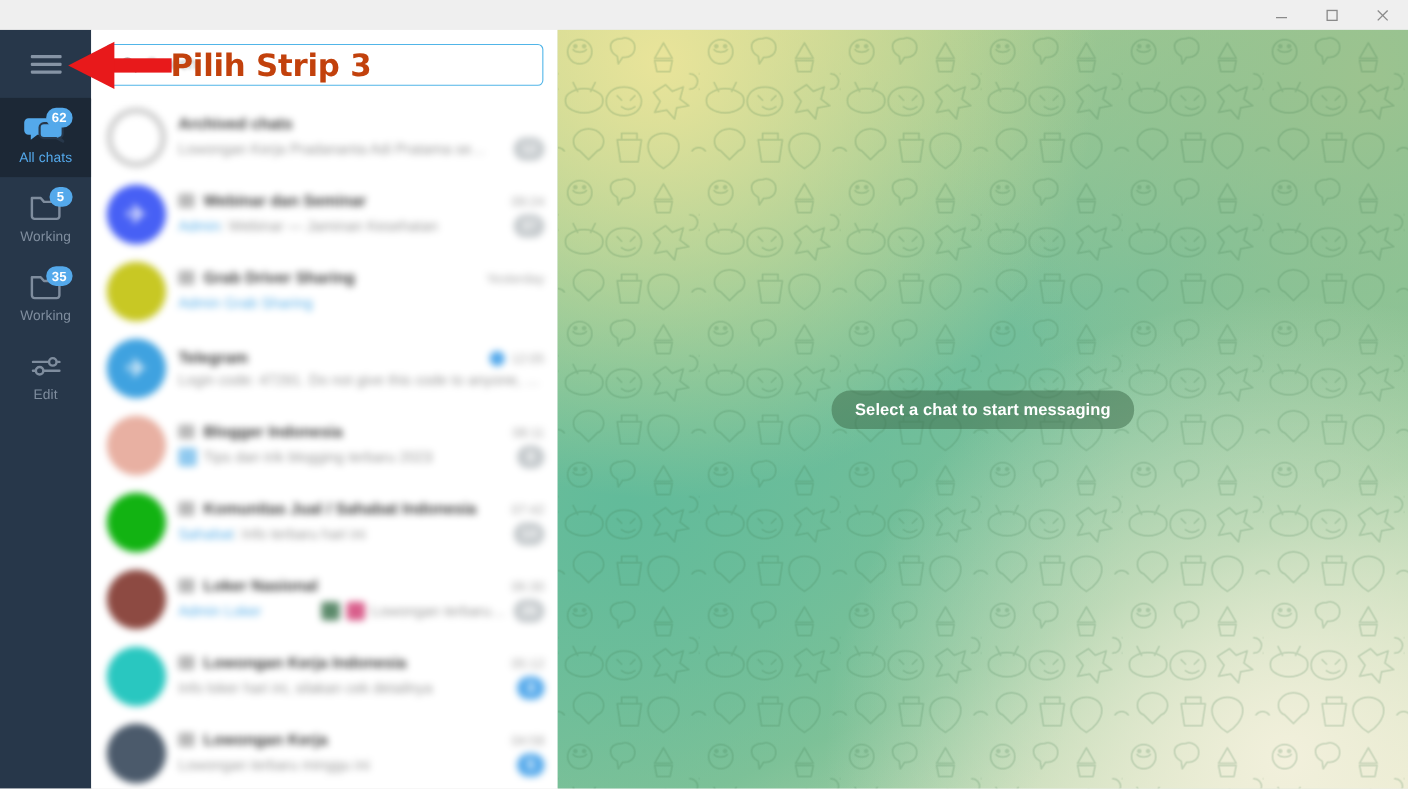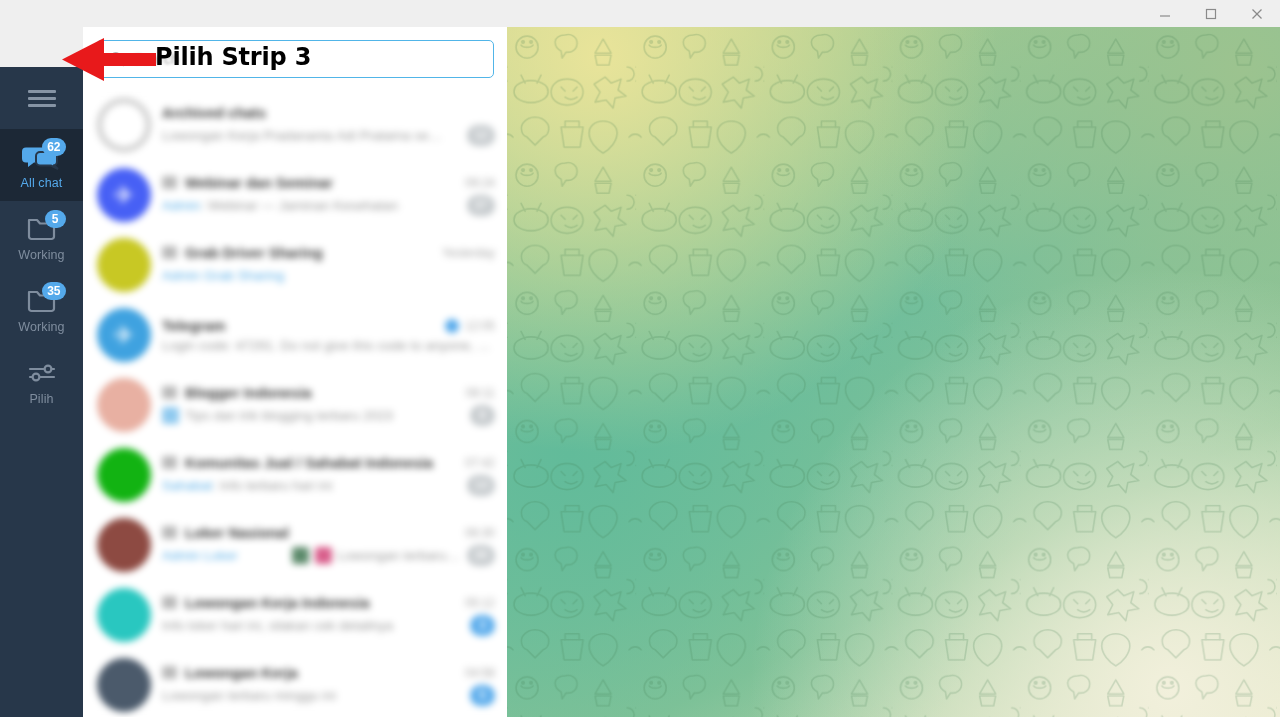--- a/index.html
+++ b/index.html
@@ -39,21 +39,20 @@
     overflow: hidden;
   }
 
   
   .rail {
     width: 83px; flex: 0 0 83px;
     background: #27374a;
     display: flex; flex-direction: column;
     align-items: stretch;
     padding-top: 0;
-    margin-top: 40px;
   }
   .rail-burger {
     height: 62px;
     display: flex; align-items: center; justify-content: center;
     cursor: pointer;
   }
   .burger-lines { width: 28px; }
   .burger-lines span {
     display: block; height: 3px; background: #8694a5;
     border-radius: 1px; margin: 4px 0;
@@ -188,21 +187,21 @@
     padding: 9px 21px;
     border-radius: 17px;
     letter-spacing: .1px;
     z-index: 2;
   }
 
   
   .anno { position: absolute; inset: 0; pointer-events: none; z-index: 50; }
   .anno-text {
     position: absolute; left: 155px; top: 43px;
-    color: #000000; font-size: 24px; font-weight: bold;
+    color: #c2410c; font-size: 28px; font-weight: bold;
     font-family: "DejaVu Sans", sans-serif;
     letter-spacing: -.2px;
   }
 
   
   .watermark {
     position: absolute; left: 6px; top: 632px;
     font-family: "DejaVu Sans", sans-serif;
     font-size: 60px; font-weight: bold;
     letter-spacing: -2px;
@@ -252,21 +251,21 @@
       </div>
 
       <div class="rail-item active">
         <div class="ic">
           <svg width="44" height="32" viewBox="0 0 44 32">
             <path d="M6 6.5h17a4 4 0 0 1 4 4v7a4 4 0 0 1-4 4h-9l-6 4.5V21.5h-2a4 4 0 0 1-4-4v-7a4 4 0 0 1 4-4z" fill="#54a9eb"></path>
             <path d="M20 11h13a4 4 0 0 1 4 4v5.5a4 4 0 0 1-4 4h1.5l3.5 3.5-7-3.5h-11a4 4 0 0 1-4-4V15a4 4 0 0 1 4-4z" fill="#54a9eb" stroke="#27374a" stroke-width="2"></path>
           </svg>
           <div class="badge">62</div>
         </div>
-        <div class="lbl">All chat</div>
+        <div class="lbl">All chats</div>
       </div>
 
       <div class="rail-item">
         <div class="ic">
           <svg width="44" height="32" viewBox="0 0 44 32">
             <path d="M9 7h8l3 3.5h14v13a2.5 2.5 0 0 1-2.5 2.5h-20A2.5 2.5 0 0 1 9 23.5z" fill="none" stroke="#7f8d9e" stroke-width="2.2" stroke-linejoin="round"></path>
           </svg>
           <div class="badge">5</div>
         </div>
         <div class="lbl">Working</div>
@@ -284,21 +283,21 @@
 
       <div class="rail-item">
         <div class="ic">
           <svg width="44" height="32" viewBox="0 0 44 32">
             <line x1="10" y1="12" x2="34" y2="12" stroke="#7f8d9e" stroke-width="2.2" stroke-linecap="round"></line>
             <line x1="10" y1="20" x2="34" y2="20" stroke="#7f8d9e" stroke-width="2.2" stroke-linecap="round"></line>
             <circle cx="28" cy="12" r="3.4" fill="#27374a" stroke="#7f8d9e" stroke-width="2.2"></circle>
             <circle cx="16" cy="20" r="3.4" fill="#27374a" stroke="#7f8d9e" stroke-width="2.2"></circle>
           </svg>
         </div>
-        <div class="lbl">Pilih</div>
+        <div class="lbl">Edit</div>
       </div>
     </div>
 
     <div class="listcol">
       <div class="searchwrap">
         <div class="searchbox">
           <span class="sicon">
             <svg width="16" height="16" viewBox="0 0 16 16">
               <circle cx="6.8" cy="6.8" r="4.9" fill="none" stroke="#b3b3b3" stroke-width="1.7"></circle>
               <line x1="10.4" y1="10.4" x2="14.4" y2="14.4" stroke="#b3b3b3" stroke-width="1.7" stroke-linecap="round"></line>
@@ -476,20 +475,21 @@
               <path d="M96 94c8 0 14 5 14 12 0 8-7 16-14 20-7-4-14-12-14-20 0-7 6-12 14-12z"></path>
               <path d="M120 40c4 0 7 3 7 7s-3 7-7 7"></path>
               <path d="M0 40c-4 0-7 3-7 7s3 7 7 7"></path>
               <path d="M122 110c3-4 9-4 12 0"></path>
               <path d="M-6 110c3-4 9-4 12 0"></path>
             </g>
           </pattern>
         </defs>
         <rect width="772" height="690" fill="url(#dd)"></rect>
       </svg>
+      <div class="emptypill">Select a chat to start messaging</div>
     </div>
   </div>
 
   <div class="anno">
     <svg width="1280" height="717" style="position:absolute;inset:0">
       <g fill="#e8191b">
         <rect x="96" y="53" width="60" height="13"></rect>
         <polygon points="62,59.5 104,38 104,81"></polygon>
       </g>
     </svg>

